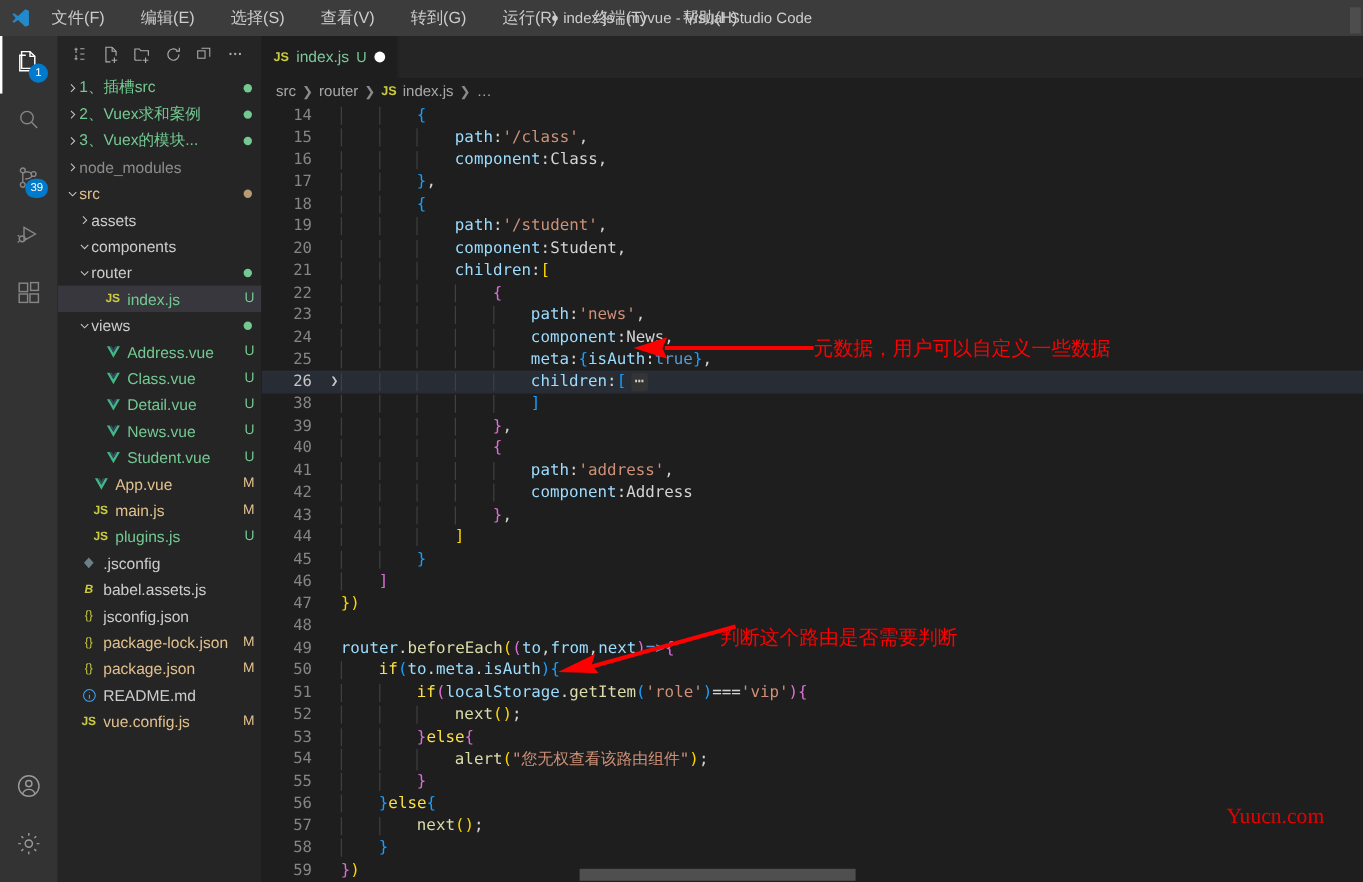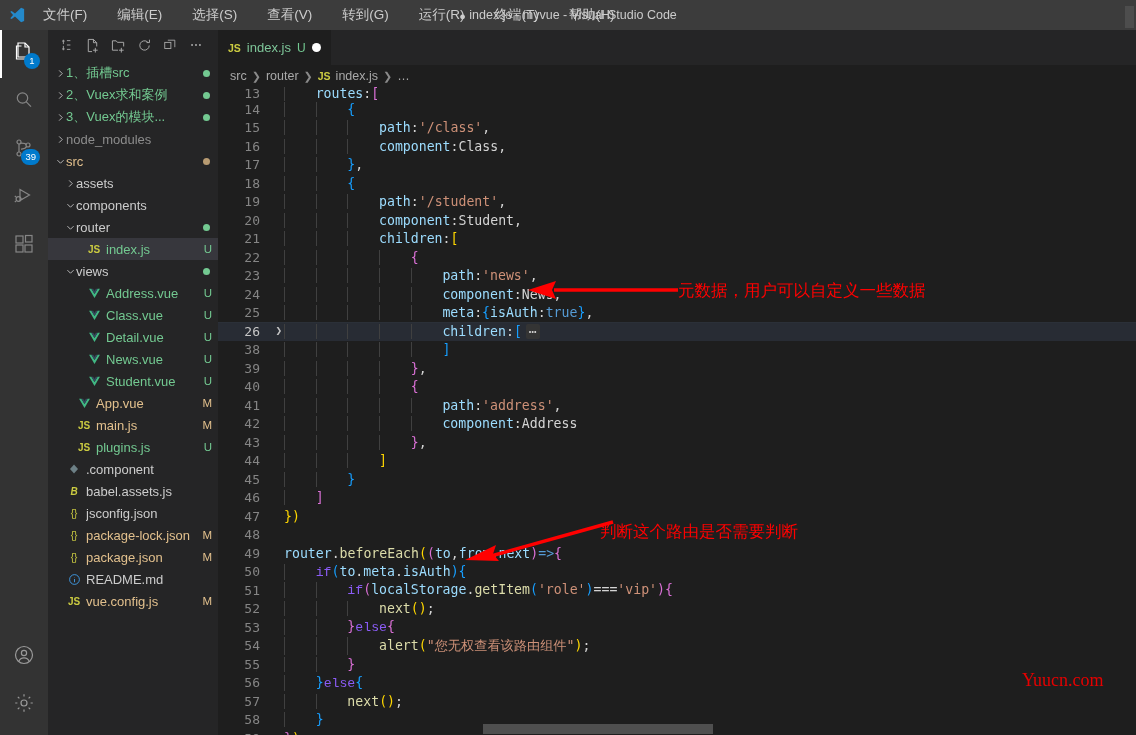--- a/index.html
+++ b/index.html
@@ -119,21 +119,21 @@
   .gutter.cur { color: #c6c6c6; }
   .fold-arrow { position: absolute; right: -10px; top: 0; color: #c5c5c5; font-size: 11px; }
   .ctext { position: relative; padding-left: 0; }
   .indent-guide {
     position: absolute; top: 0; bottom: 0; width: 1px; background: #404040;
   }
 
   
   .t-prop { color: #9cdcfe; }
   .t-str  { color: #ce9178; }
-  .t-kw   { color: #8b5cf6; font-family: Liberation Mono, monospace; }
+  .t-kw   { color: #fde047; }
   .t-num  { color: #569cd6; }
   .t-plain{ color: #d4d4d4; }
   .t-fn   { color: #dcdcaa; }
   .t-var  { color: #9cdcfe; }
   .t-punc { color: #d4d4d4; }
   .t-br1  { color: #ffd700; }
   .t-br2  { color: #da70d6; }
   .t-br3  { color: #179fff; }
   .fold-ellipsis { background: #343434; color: #cccccc; border-radius: 2px; padding: 0 3px; }
 
@@ -494,21 +494,21 @@
             <span class="row-badge" style="color: rgb(115, 201, 145); margin-left: auto;">U</span>
           </div>
           <div class="row">
             <span style="flex: 0 0 4px;"></span>
             <span class="twisty"></span>
             <span class="ficon">
               <svg width="12" height="12" viewBox="0 0 24 24">
                 <path d="M12 3 20 12 12 21 4 12z" fill="#6d8086"></path>
               </svg>
             </span>
-            <span class="label" style="color: rgb(204, 204, 204);">.component</span>
+            <span class="label" style="color: rgb(204, 204, 204);">.jsconfig</span>
           </div>
           <div class="row">
             <span style="flex: 0 0 4px;"></span>
             <span class="twisty"></span>
             <span class="ficon" style="color: rgb(203, 203, 65); font-style: italic; font-weight: bold;">B</span>
             <span class="label" style="color: rgb(204, 204, 204);">babel.assets.js</span>
           </div>
           <div class="row">
             <span style="flex: 0 0 4px;"></span>
             <span class="twisty"></span>
@@ -568,21 +568,20 @@
         <span>router</span>
         <span class="bc-sep">❯</span>
         <span class="bc-js">JS</span>
         <span>index.js</span>
         <span class="bc-sep">❯</span>
         <span>…</span>
       </div>
 
       <div class="code-wrap">
         <div class="code-scroll" id="code">
-            <div class="cline" style="height: 13px;"><div class="gutter">13</div><div class="ctext" style="flex: 1 1 0%; position: relative;"><span class="indent-guide" style="left: 12px;"></span><span style="position: relative; left: 43.68px;"><span class="t-prop">routes</span><span class="t-punc">:</span><span class="t-br2">[</span></span></div></div>
             <div class="cline"><div class="gutter">14</div><div class="ctext" style="flex: 1 1 0%; position: relative;"><span class="indent-guide" style="left: 12px;"></span><span class="indent-guide" style="left: 43.68px;"></span><span style="position: relative; left: 75.36px;"><span class="t-br3">{</span></span></div></div>
             <div class="cline"><div class="gutter">15</div><div class="ctext" style="flex: 1 1 0%; position: relative;"><span class="indent-guide" style="left: 12px;"></span><span class="indent-guide" style="left: 43.68px;"></span><span class="indent-guide" style="left: 75.36px;"></span><span style="position: relative; left: 107.04px;"><span class="t-prop">path</span><span class="t-punc">:</span><span class="t-str">'/class'</span><span class="t-punc">,</span></span></div></div>
             <div class="cline"><div class="gutter">16</div><div class="ctext" style="flex: 1 1 0%; position: relative;"><span class="indent-guide" style="left: 12px;"></span><span class="indent-guide" style="left: 43.68px;"></span><span class="indent-guide" style="left: 75.36px;"></span><span style="position: relative; left: 107.04px;"><span class="t-prop">component</span><span class="t-punc">:</span><span class="t-plain">Class</span><span class="t-punc">,</span></span></div></div>
             <div class="cline"><div class="gutter">17</div><div class="ctext" style="flex: 1 1 0%; position: relative;"><span class="indent-guide" style="left: 12px;"></span><span class="indent-guide" style="left: 43.68px;"></span><span style="position: relative; left: 75.36px;"><span class="t-br3">}</span><span class="t-punc">,</span></span></div></div>
             <div class="cline"><div class="gutter">18</div><div class="ctext" style="flex: 1 1 0%; position: relative;"><span class="indent-guide" style="left: 12px;"></span><span class="indent-guide" style="left: 43.68px;"></span><span style="position: relative; left: 75.36px;"><span class="t-br3">{</span></span></div></div>
             <div class="cline"><div class="gutter">19</div><div class="ctext" style="flex: 1 1 0%; position: relative;"><span class="indent-guide" style="left: 12px;"></span><span class="indent-guide" style="left: 43.68px;"></span><span class="indent-guide" style="left: 75.36px;"></span><span style="position: relative; left: 107.04px;"><span class="t-prop">path</span><span class="t-punc">:</span><span class="t-str">'/student'</span><span class="t-punc">,</span></span></div></div>
             <div class="cline"><div class="gutter">20</div><div class="ctext" style="flex: 1 1 0%; position: relative;"><span class="indent-guide" style="left: 12px;"></span><span class="indent-guide" style="left: 43.68px;"></span><span class="indent-guide" style="left: 75.36px;"></span><span style="position: relative; left: 107.04px;"><span class="t-prop">component</span><span class="t-punc">:</span><span class="t-plain">Student</span><span class="t-punc">,</span></span></div></div>
             <div class="cline"><div class="gutter">21</div><div class="ctext" style="flex: 1 1 0%; position: relative;"><span class="indent-guide" style="left: 12px;"></span><span class="indent-guide" style="left: 43.68px;"></span><span class="indent-guide" style="left: 75.36px;"></span><span style="position: relative; left: 107.04px;"><span class="t-prop">children</span><span class="t-punc">:</span><span class="t-br1">[</span></span></div></div>
             <div class="cline"><div class="gutter">22</div><div class="ctext" style="flex: 1 1 0%; position: relative;"><span class="indent-guide" style="left: 12px;"></span><span class="indent-guide" style="left: 43.68px;"></span><span class="indent-guide" style="left: 75.36px;"></span><span class="indent-guide" style="left: 107.04px;"></span><span style="position: relative; left: 138.72px;"><span class="t-br2">{</span></span></div></div>
             <div class="cline"><div class="gutter">23</div><div class="ctext" style="flex: 1 1 0%; position: relative;"><span class="indent-guide" style="left: 12px;"></span><span class="indent-guide" style="left: 43.68px;"></span><span class="indent-guide" style="left: 75.36px;"></span><span class="indent-guide" style="left: 107.04px;"></span><span class="indent-guide" style="left: 138.72px;"></span><span style="position: relative; left: 170.4px;"><span class="t-prop">path</span><span class="t-punc">:</span><span class="t-str">'news'</span><span class="t-punc">,</span></span></div></div>

